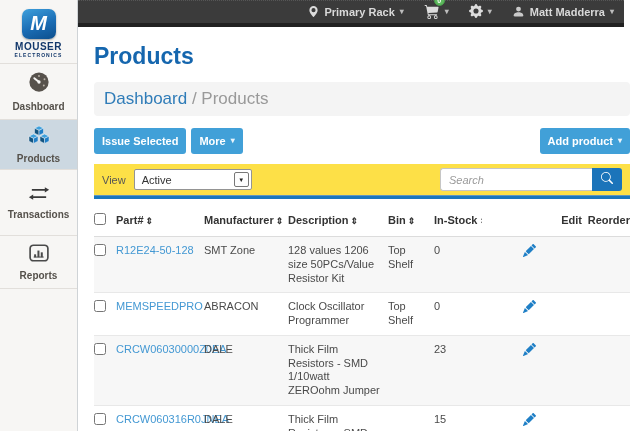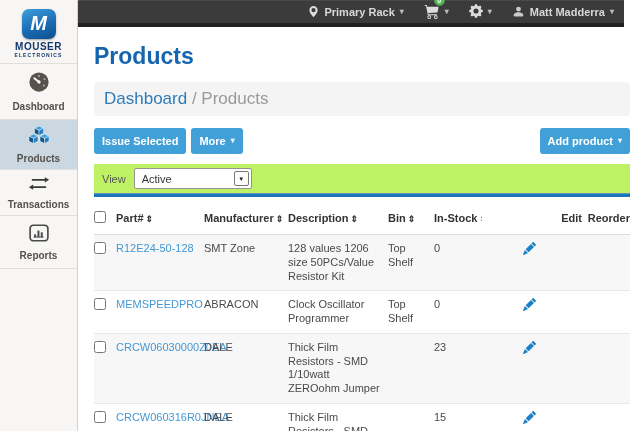--- a/index.html
+++ b/index.html
@@ -16,21 +16,21 @@
     border-right:1px solid #cfd3d6;}
   .brand{height:64px;border-bottom:1px solid #e2dfdb;display:flex;flex-direction:column;
     align-items:center;justify-content:center;padding-top:4px;}
   .m-badge{width:34px;height:30px;border-radius:7px;background:linear-gradient(160deg,#3ea0dc 0%,#1a6cb4 55%,#0d4f8d 100%);
     color:#fff;font-weight:bold;font-style:italic;font-size:20px;display:flex;align-items:center;
     justify-content:center;box-shadow:0 1px 2px rgba(0,0,0,.35);}
   .brand-name{margin-top:3px;font-size:10px;font-weight:bold;color:#13386b;letter-spacing:.5px;line-height:1;}
   .brand-sub{font-size:5px;font-weight:bold;color:#13386b;letter-spacing:1.1px;line-height:1.4;}
   .nav-item{border-bottom:1px solid #e2dfdb;display:flex;flex-direction:column;align-items:center;
     justify-content:center;gap:4px;cursor:pointer;}
-  .nav-item.h56{height:56px}.nav-item.h50{height:50px}.nav-item.h54{height:46px}.nav-item.h53{height:53px}
+  .nav-item.h56{height:56px}.nav-item.h50{height:50px}.nav-item.h54{height:66px}.nav-item.h53{height:53px}
   .nav-item.active{background:var(--active-item-bg);}
   .nav-label{font-size:10px;font-weight:bold;color:#55514b;}
 
   
   .topbar{position:absolute;left:78px;top:0;right:16px;height:27px;background:var(--topbar-bg);
     border-bottom:4px solid #212121;border-top:1px dotted #565656;
     display:flex;align-items:center;justify-content:flex-end;gap:20px;padding-right:10px;}
   .tb-group{display:flex;align-items:center;gap:5px;color:#d9d9d9;font-size:11px;font-weight:bold;cursor:pointer;}
   .caret{font-size:8px;color:#bdbdbd;line-height:1;}
   .cart-wrap{position:relative;}
@@ -42,21 +42,21 @@
   .main{position:absolute;left:78px;top:27px;right:0;bottom:0;background:#fff;padding:10px 10px 0 16px;overflow:hidden;}
   h1.page-title{font-size:23px;font-weight:bold;color:var(--brand-blue);margin:6px 0 12px;}
   .breadcrumb{background:#f4f4f4;border-radius:4px;padding:7px 10px;font-size:17px;color:#999;}
   .breadcrumb a{color:#2f7cb8;text-decoration:none;cursor:pointer;}
   .toolbar{display:flex;justify-content:space-between;align-items:center;margin-top:12px;}
   .btn{background:var(--accent-blue);border:none;border-radius:3px;color:#fff;font-family:inherit;
     font-size:11px;font-weight:bold;padding:7px 8px;cursor:pointer;display:inline-flex;align-items:center;gap:5px;}
   .btn .caret{color:#eaf4fb;}
   .btn-group{display:flex;gap:5px;}
 
-  .filterbar{margin-top:10px;background:#bef264;padding:4px 8px;display:flex;align-items:center;
+  .filterbar{margin-top:10px;background:#fde047;padding:4px 8px;display:flex;align-items:center;
     justify-content:space-between;}
   .view-group{display:flex;align-items:center;gap:8px;font-size:11px;color:#555;}
   .select-box{width:118px;height:21px;background:#fff;border:1px solid #949494;border-radius:2px;
     display:flex;align-items:center;justify-content:space-between;padding:0 2px 0 7px;cursor:pointer;}
   .select-value{font-size:11px;color:#333;}
   .select-caret{width:15px;height:15px;border:1px solid #777;border-radius:2px;display:flex;
     align-items:center;justify-content:center;font-size:6px;color:#222;background:#fdfdfd;}
   .search-group{display:flex;}
   .search-input{width:152px;height:23px;border:1px solid #c6c6c6;border-right:none;border-radius:3px 0 0 3px;
     padding:0 8px;font-family:inherit;font-size:11px;color:#333;}
@@ -216,20 +216,30 @@
   </div>
 
   <div class="filterbar">
     <div class="view-group">
       <span>View</span>
       <div class="select-box">
         <span class="select-value">Active</span>
         <span class="select-caret">▼</span>
       </div>
     </div>
+    <div class="search-group">
+      <input class="search-input" placeholder="Search" style="">
+      <button class="search-btn">
+        <span>
+          <svg width="12" height="12" viewBox="0 0 16 16">
+              <path d="M11.742 10.344a6.5 6.5 0 1 0-1.397 1.398h-.001c.03.04.062.078.098.115l3.85 3.85a1 1 0 0 0 1.415-1.414l-3.85-3.85a1.007 1.007 0 0 0-.115-.1zM12 6.5a5.5 5.5 0 1 1-11 0 5.5 5.5 0 0 1 11 0z" fill="#fff"></path>
+            </svg>
+        </span>
+      </button>
+    </div>
   </div>
   <div class="blue-rule"></div>
 
   <table>
     <thead>
       <tr id="header-row">
         <th class="col-cb"><input type="checkbox" style=""></th>
       <th class="col-part"><span>Part#</span><span class="sort-glyph">⇕</span></th>
           <th class="col-manuf"><span>Manufacturer</span><span class="sort-glyph">⇕</span></th>
           <th class="col-desc"><span>Description</span><span class="sort-glyph">⇕</span></th>

